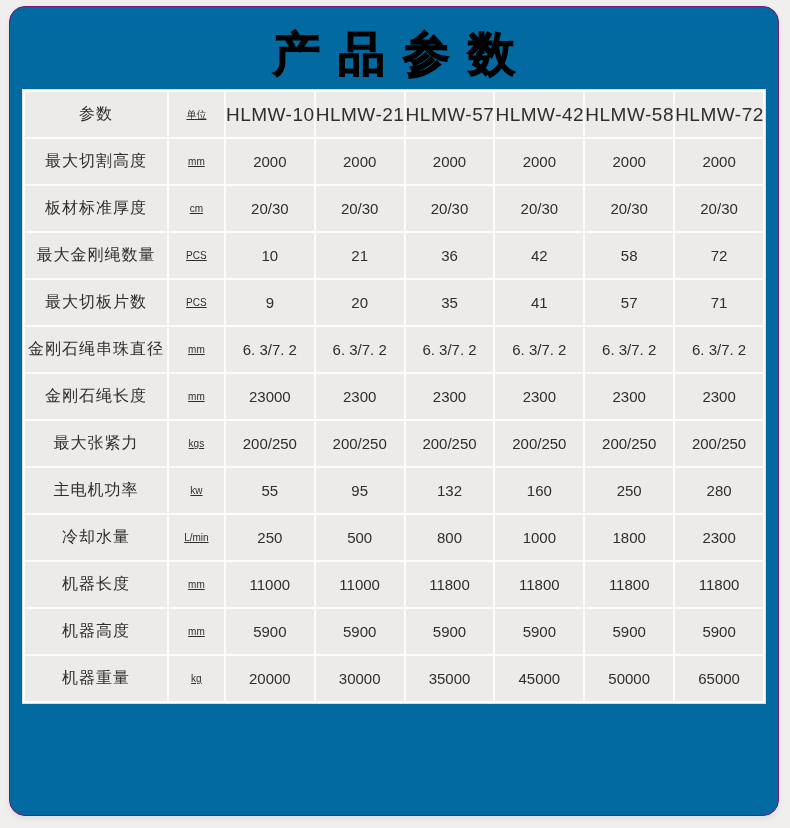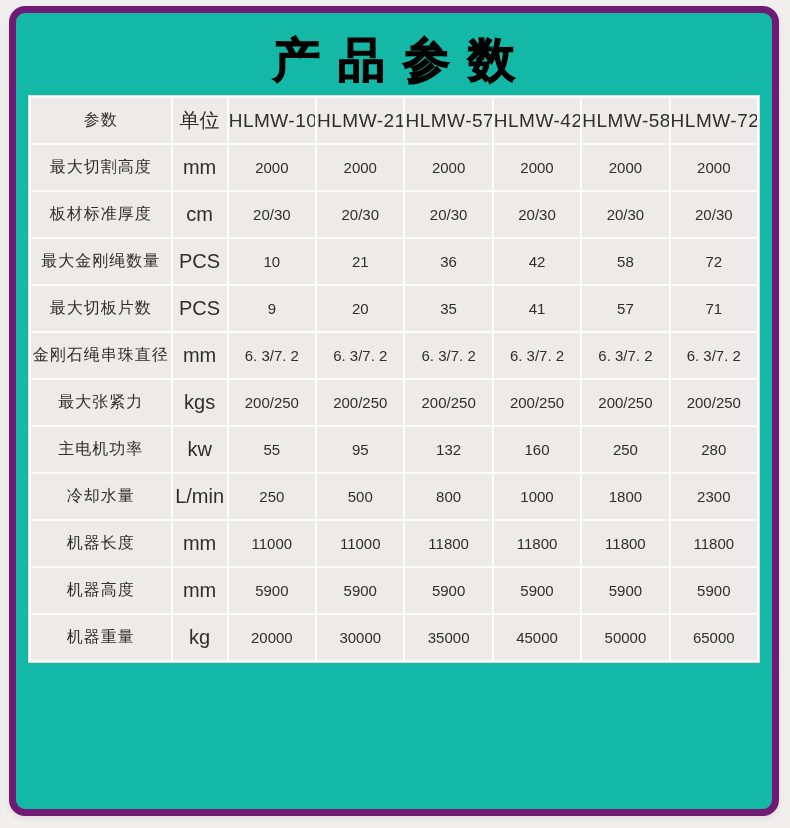--- a/index.html
+++ b/index.html
@@ -10,22 +10,22 @@
     background: #f0efed;
     font-family: "Liberation Sans", "DejaVu Sans", sans-serif;
     overflow: hidden;
   }
   .panel {
     position: absolute;
     left: 9px;
     top: 6px;
     width: 770px;
     height: 810px;
-    background: #14b8a6;
-    border: 7px solid #701a75;
+    background: #0369a1;
+    border: 1px solid #701a75;
     border-radius: 16px;
     box-shadow: 0 3px 6px rgba(0,0,0,0.07);
     box-sizing: border-box;
   }
   .title {
     margin: 22px 0 10px 0;
     text-align: center;
     font-size: 47px;
     line-height: 50px;
     font-weight: 900;
@@ -50,21 +50,21 @@
     height: 45px;
     text-align: center;
     vertical-align: middle;
     color: #2e2e2e;
     font-weight: 400;
     padding: 0;
     overflow: hidden;
     white-space: nowrap;
   }
   th.param, td.param { width: 19.6%; font-size: 16px; letter-spacing: 1px; }
-  th.unit,  td.unit  { width: 7.6%;  font-size: 20px; }
+  th.unit,  td.unit  { width: 7.6%;  font-size: 10px; text-decoration: underline; }
   th.val,   td.val   { font-size: 15px; }
   th.val { font-size: 19px; letter-spacing: 0.5px; }
 </style>
 </head>
 <body>
 
 <div class="panel">
   <div class="title">产品参数</div>
   <div class="table-wrap">
     <table>
@@ -125,20 +125,30 @@
             <td class="param">金刚石绳串珠直径</td>
             <td class="unit">mm</td>
             <td class="val">6. 3/7. 2</td>
             <td class="val">6. 3/7. 2</td>
             <td class="val">6. 3/7. 2</td>
             <td class="val">6. 3/7. 2</td>
             <td class="val">6. 3/7. 2</td>
             <td class="val">6. 3/7. 2</td>
           </tr>
           <tr>
+            <td class="param">金刚石绳长度</td>
+            <td class="unit">mm</td>
+            <td class="val">23000</td>
+            <td class="val">2300</td>
+            <td class="val">2300</td>
+            <td class="val">2300</td>
+            <td class="val">2300</td>
+            <td class="val">2300</td>
+          </tr>
+          <tr>
             <td class="param">最大张紧力</td>
             <td class="unit">kgs</td>
             <td class="val">200/250</td>
             <td class="val">200/250</td>
             <td class="val">200/250</td>
             <td class="val">200/250</td>
             <td class="val">200/250</td>
             <td class="val">200/250</td>
           </tr>
           <tr>

